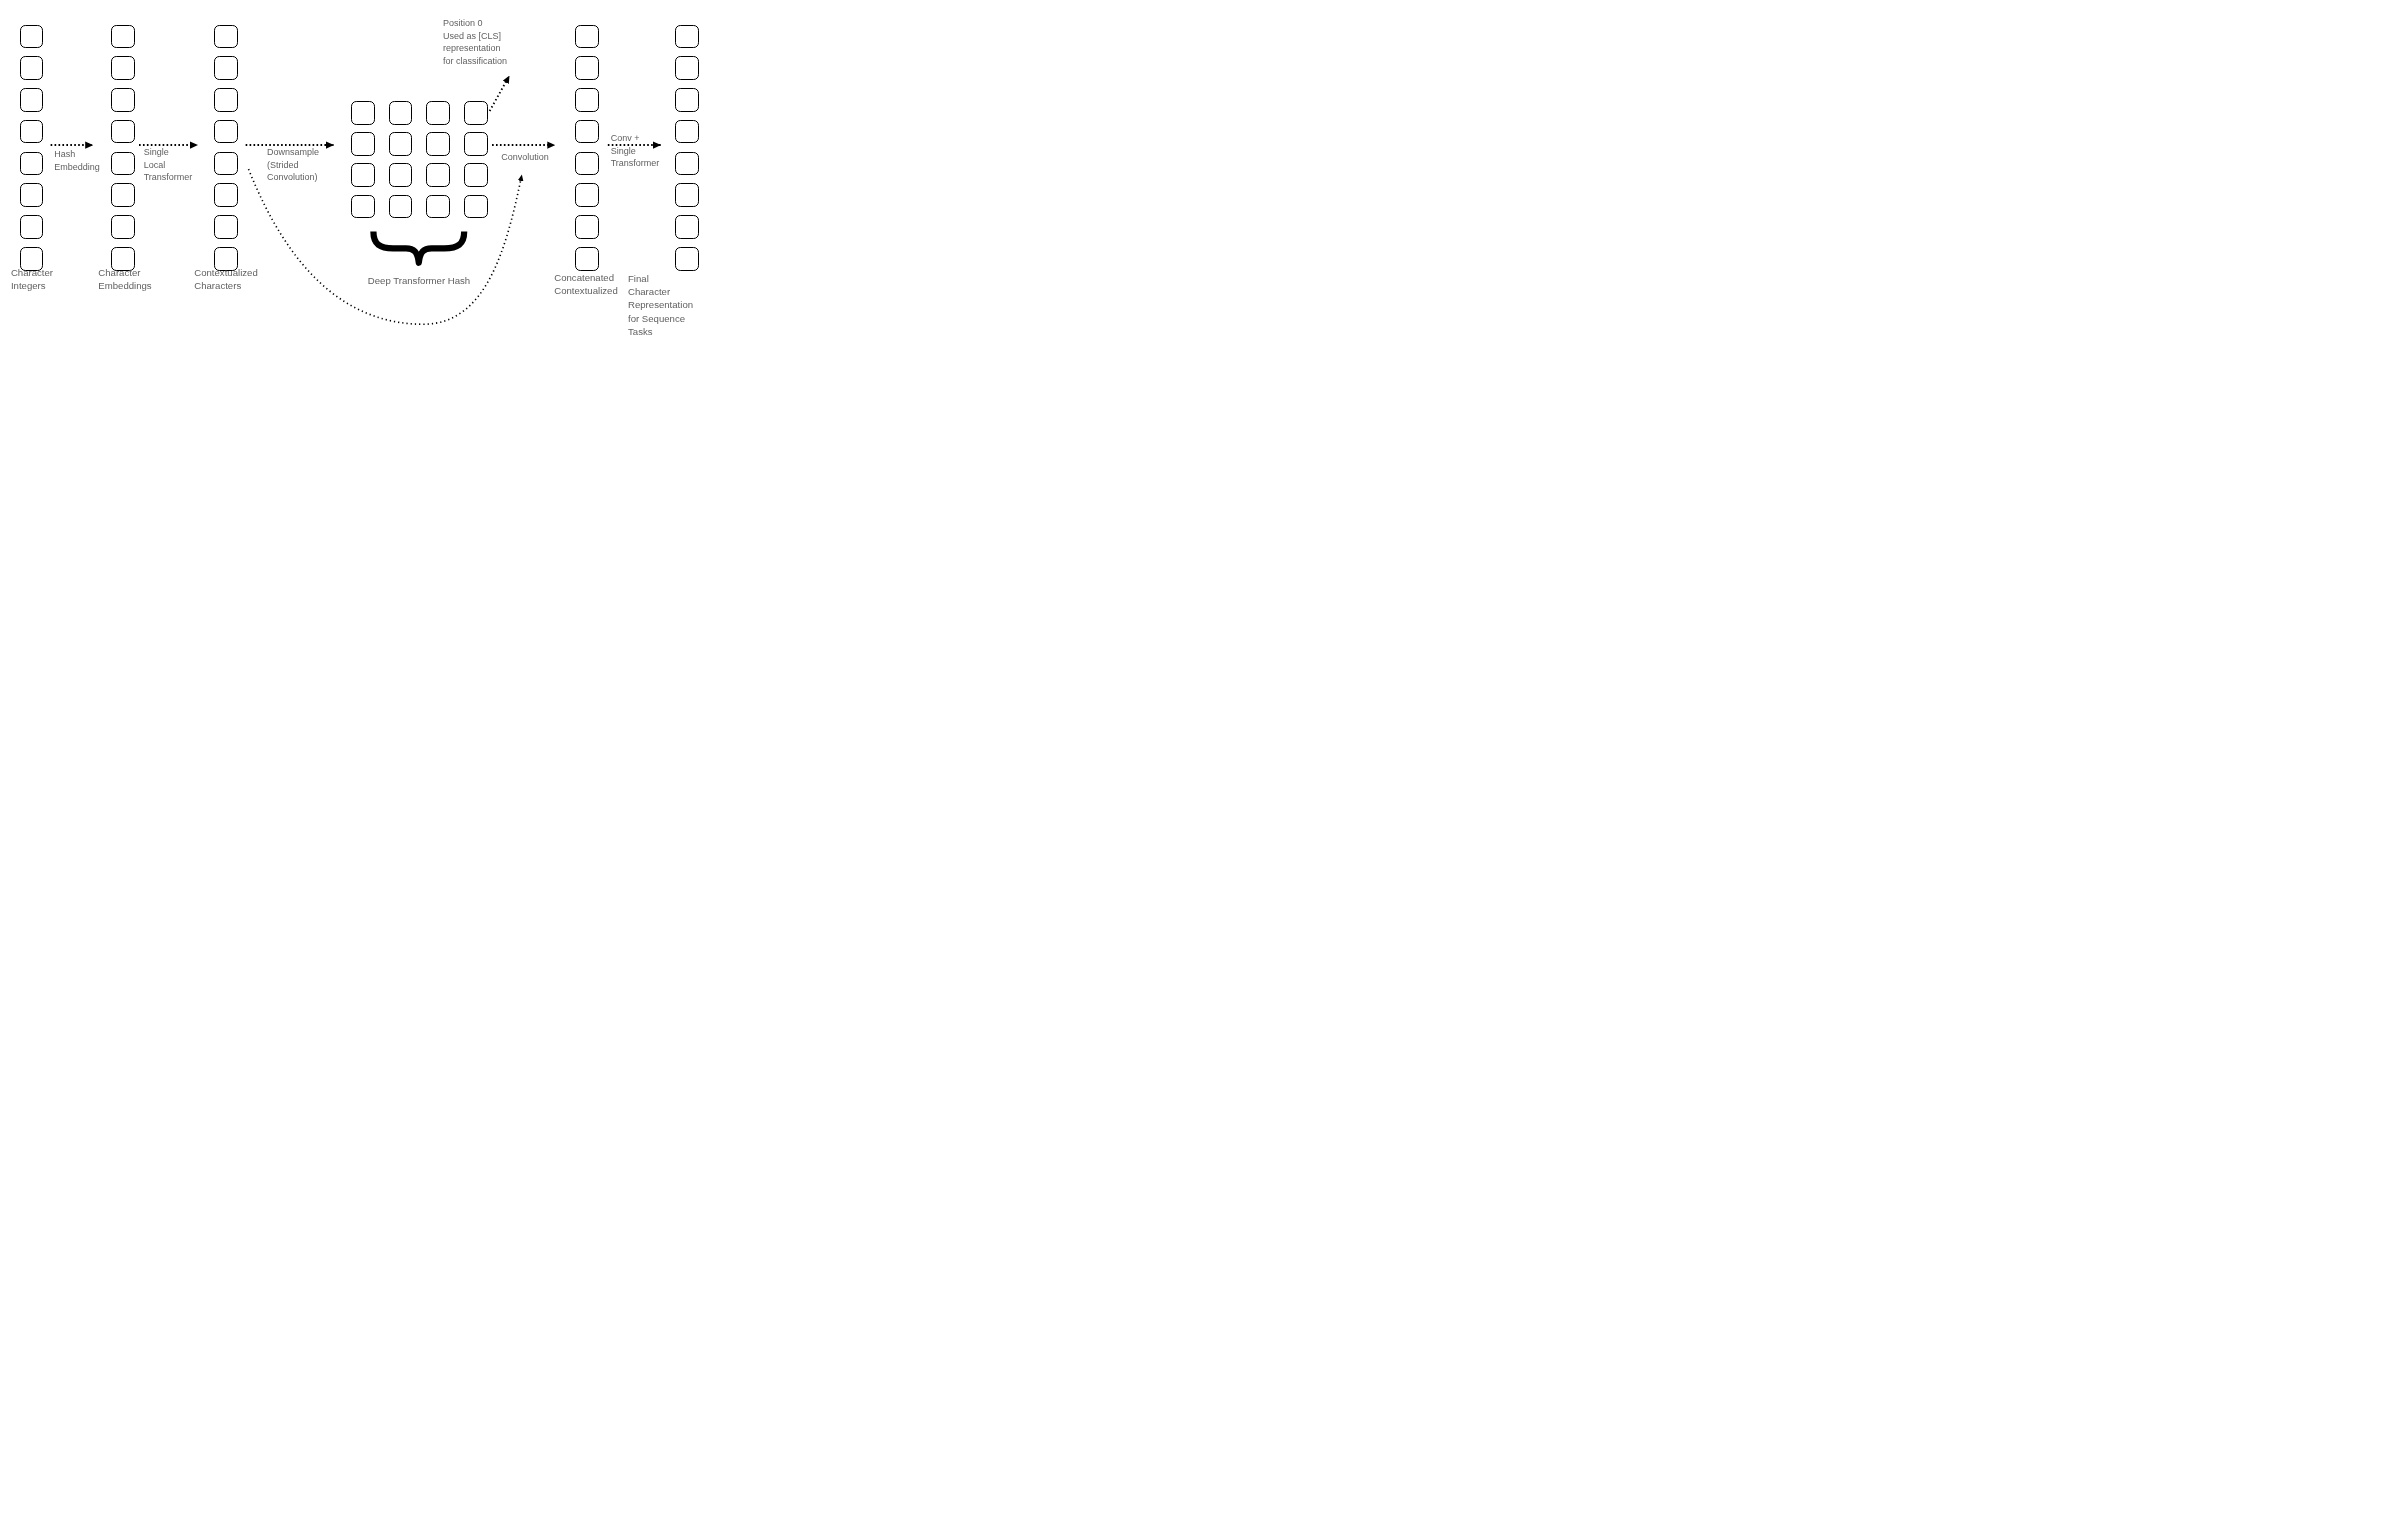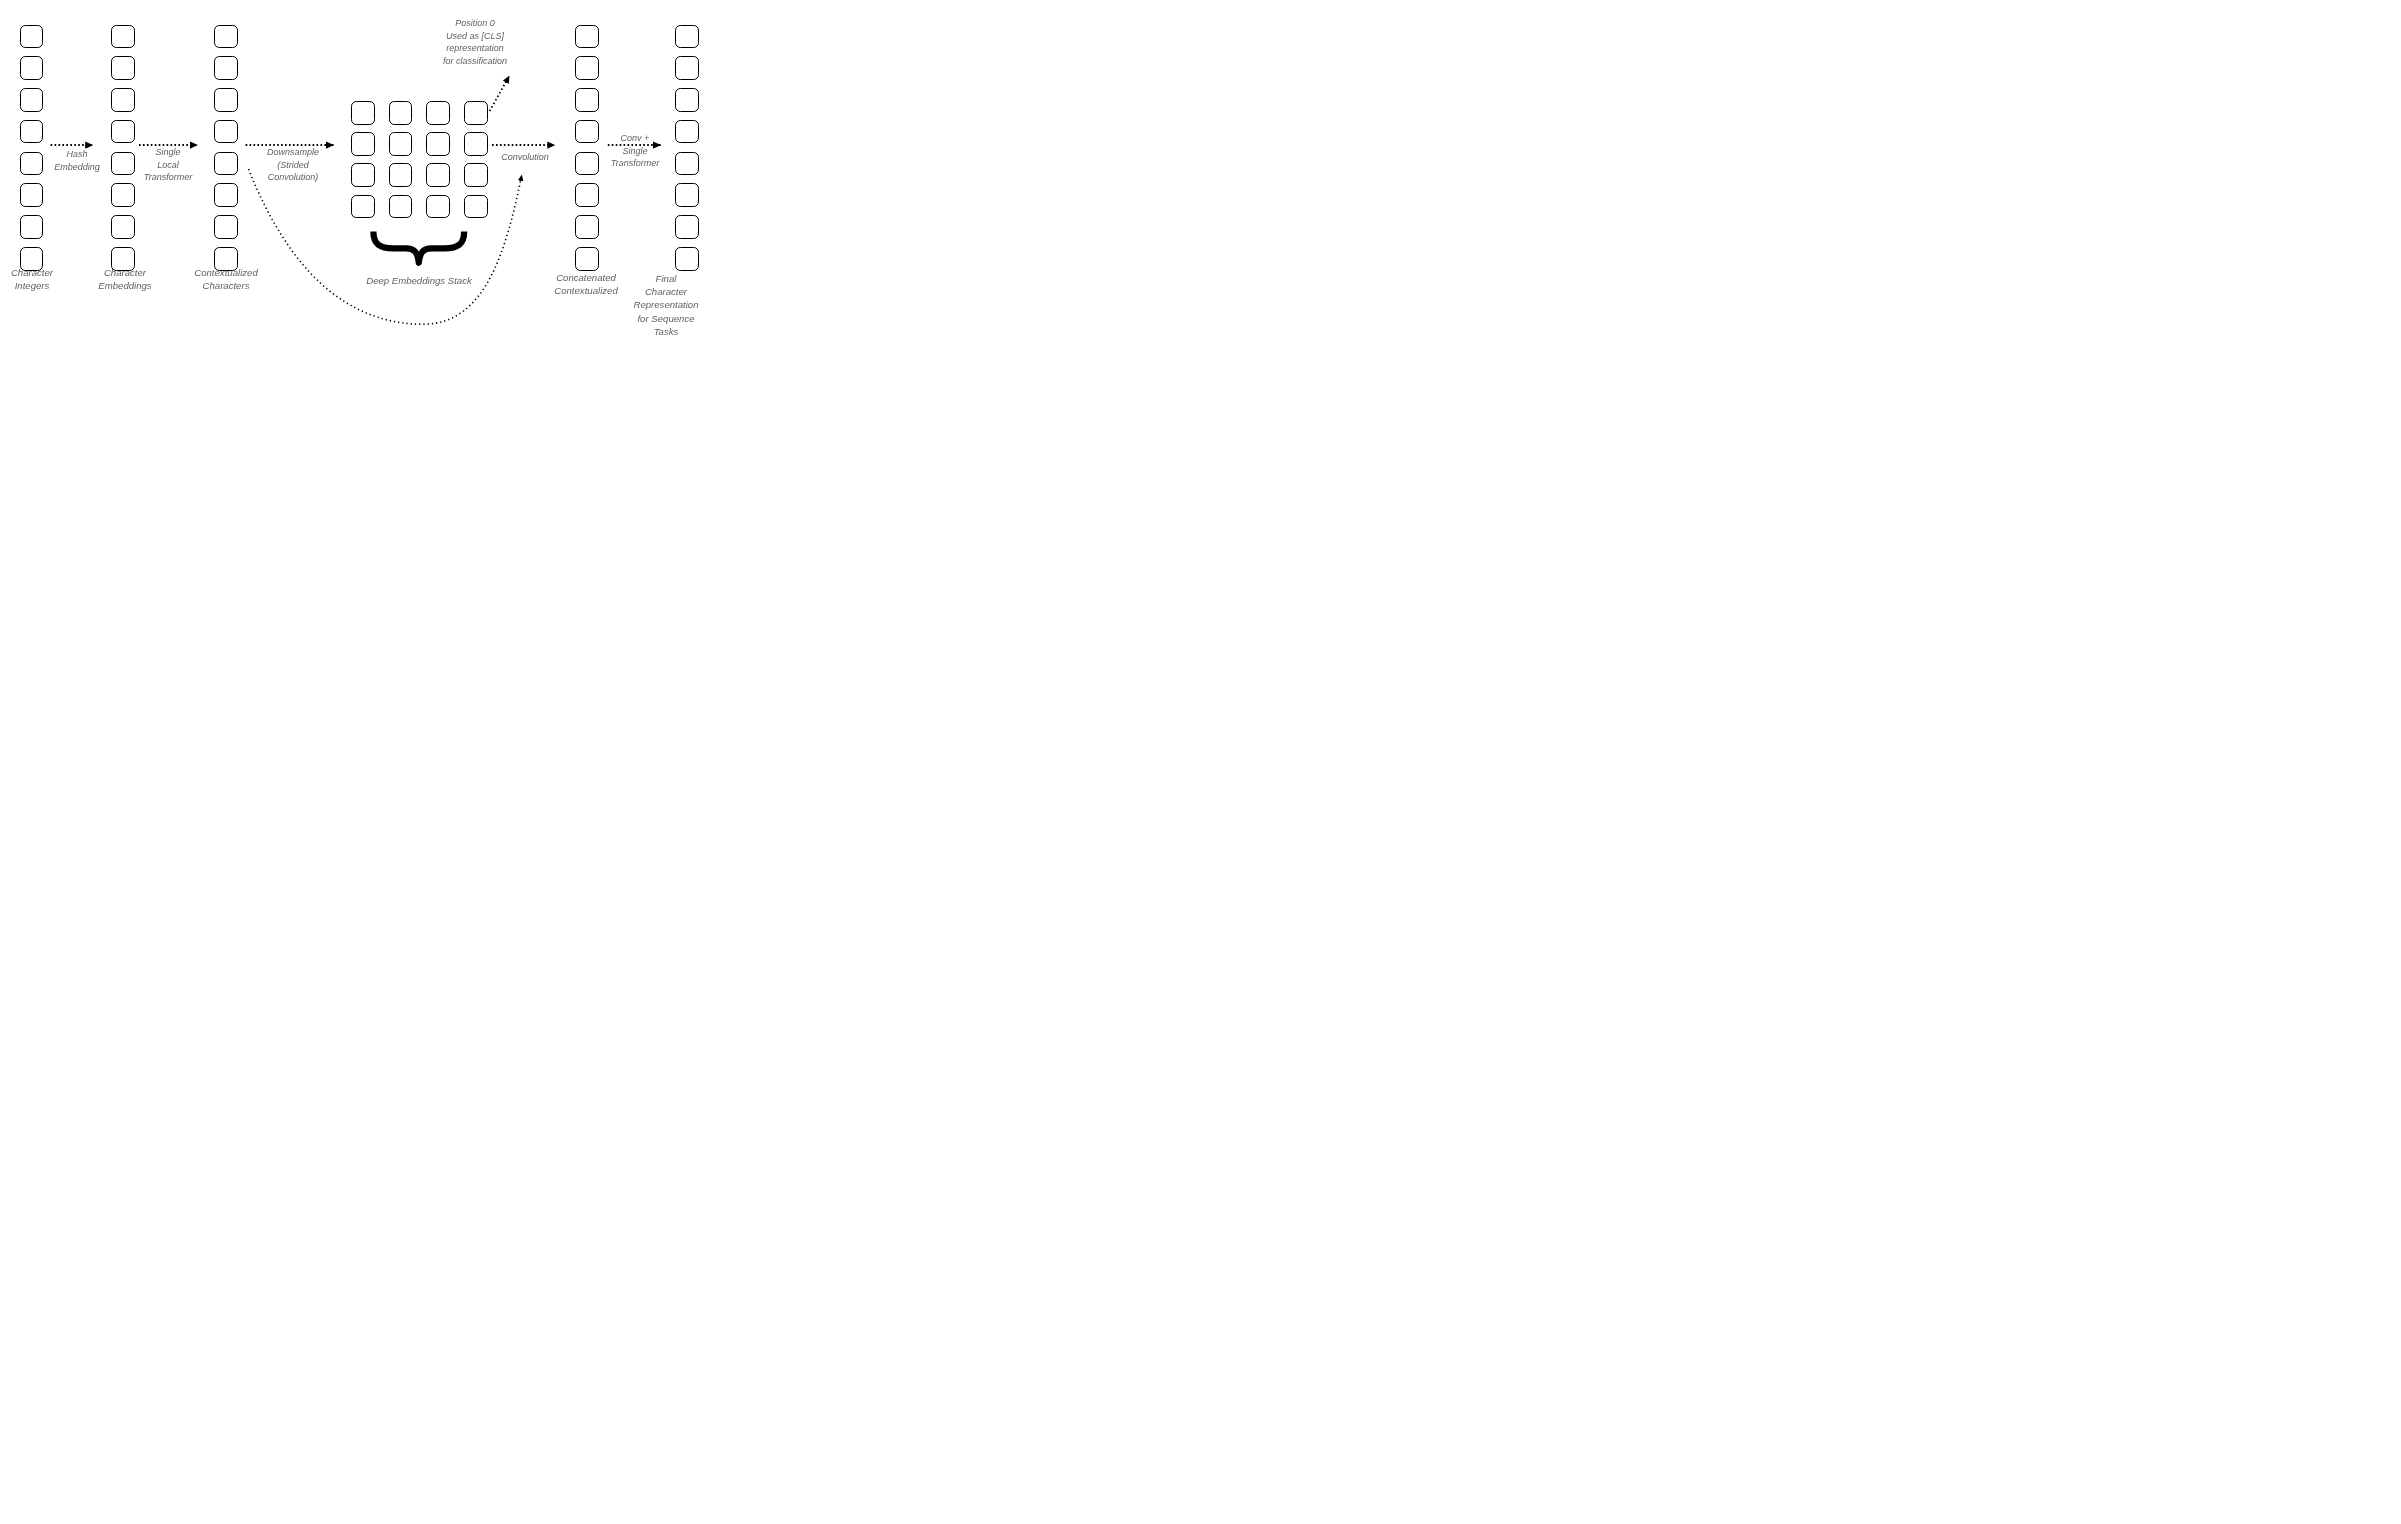--- a/index.html
+++ b/index.html
@@ -26,24 +26,23 @@
     position:absolute;left:351px;top:101px;
     display:grid;
     grid-template-columns:repeat(4,23.5px);
     grid-auto-rows:23.5px;
     column-gap:14.2px;
     row-gap:7.7px;
   }
   .lbl{
     position:absolute;
     transform:translateX(-50%);
-    text-align:center;
     white-space:pre-line;
     color:#616161;
-    font-size:9px;line-height:12.5px;font-style:italic;
+    font-size:9px;line-height:12.5px;
   }
   .col-lbl{font-size:9.6px;line-height:13.2px;}
   svg.overlay{position:absolute;left:0;top:0;width:742px;height:342px;}
 </style>
 </head>
 <body>
 
 <div class="canvas">
 
   <svg class="overlay" viewBox="0 0 1544 712" xmlns="http://www.w3.org/2000/svg">
@@ -157,21 +156,21 @@
   <div class="lbl" style="left:635px;top:132px">Conv +
 Single
 Transformer</div>
 
   <div class="lbl col-lbl" style="left:32px;top:266px">Character
 Integers</div>
   <div class="lbl col-lbl" style="left:125px;top:266px">Character
 Embeddings</div>
   <div class="lbl col-lbl" style="left:226px;top:266px">Contextualized
 Characters</div>
-  <div class="lbl col-lbl" style="left:419px;top:274px">Deep Embeddings Stack</div>
+  <div class="lbl col-lbl" style="left:419px;top:274px">Deep Transformer Hash</div>
   <div class="lbl col-lbl" style="left:586px;top:271px">Concatenated
 Contextualized</div>
   <div class="lbl col-lbl" style="left:666px;top:272px">Final
 Character
 Representation
 for Sequence Tasks</div>
 
 </div>
 
 

